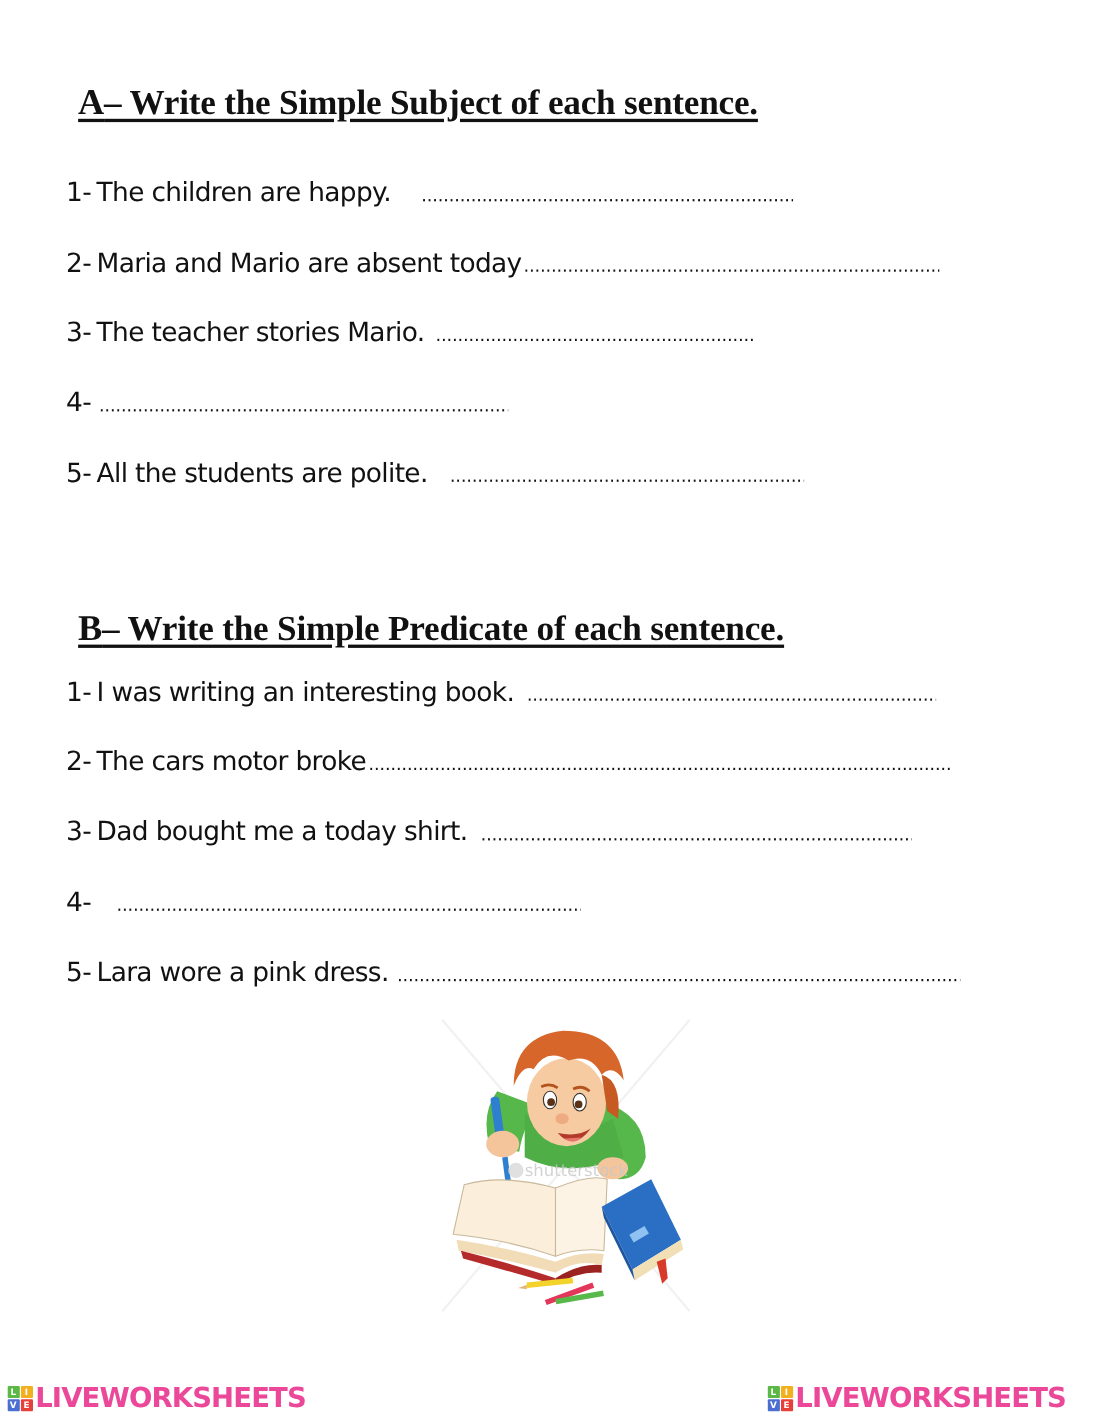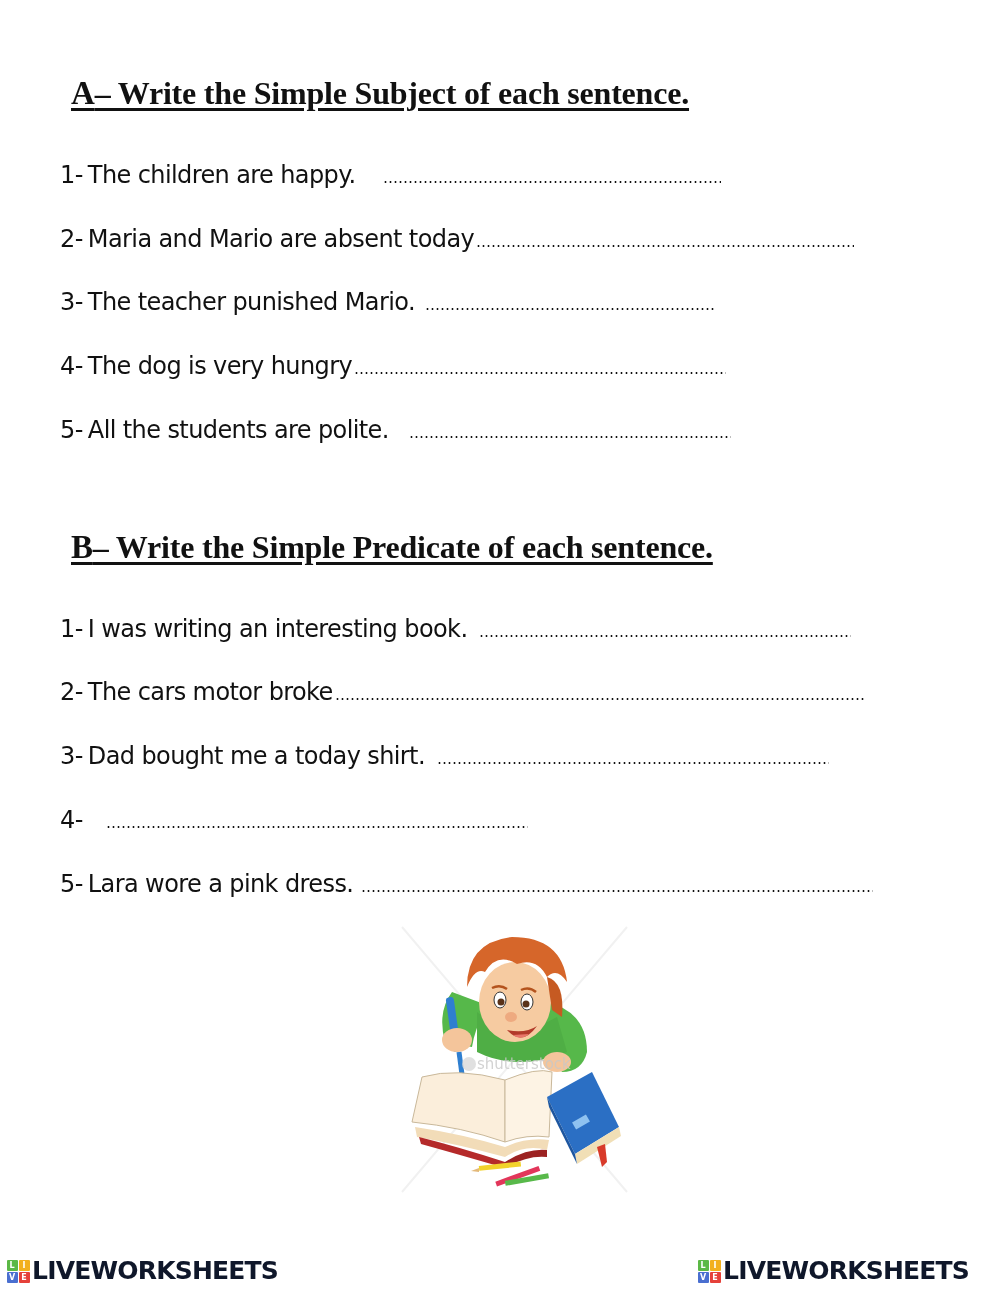--- a/index.html
+++ b/index.html
@@ -108,21 +108,21 @@
     font-size: 8px;
     color: #ffffff;
     border-radius: 1px;
     margin: 0.5px;
   }
   .logo-text {
     font-family: "DejaVu Sans", sans-serif;
     font-weight: bold;
     font-size: 25px;
     letter-spacing: -0.8px;
-    color: #0f172a;
+    color: #ec4899;
     line-height: 28px;
   }
 </style>
 </head>
 <body>
 
 <div class="page">
 
   <h2 class="heading" style="top:64px;"><span class="letter">A</span><span>– Write the Simple Subject of each sentence.</span></h2>
 
@@ -134,41 +134,41 @@
   </div>
 
   <div class="item" style="top:220px;">
     <span class="item-text">2-</span>&nbsp;<span class="item-text">Maria and Mario are absent today</span>
     <span class="blank" style="margin-left:2px;width:378px;">
         <span class="dots"></span>
       </span>
   </div>
 
   <div class="item" style="top:283px;">
-    <span class="item-text">3-</span>&nbsp;<span class="item-text">The teacher punished Mario.</span>
+    <span class="item-text">3-</span>&nbsp;<span class="item-text">The teacher stories Mario.</span>
     <span class="blank" style="margin-left:10px;width:290px;">
         <span class="dots"></span>
       </span>
   </div>
 
   <div class="item" style="top:347px;">
-    <span class="item-text">4-</span>&nbsp;<span class="item-text">The dog is very hungry</span>
+    <span class="item-text">4-</span>&nbsp;
     <span class="blank" style="margin-left:2px;width:372px;">
         <span class="dots"></span>
       </span>
   </div>
 
   <div class="item" style="top:411px;">
     <span class="item-text">5-</span>&nbsp;<span class="item-text">All the students are polite.</span>
     <span class="blank" style="margin-left:20px;width:322px;">
         <span class="dots"></span>
       </span>
   </div>
 
-  <h2 class="heading" style="top:518px;"><span class="letter">B</span><span>– Write the Simple Predicate of each sentence.</span></h2>
+  <h2 class="heading" style="top:542px;"><span class="letter">B</span><span>– Write the Simple Predicate of each sentence.</span></h2>
 
   <div class="item" style="top:610px;">
     <span class="item-text">1-</span>&nbsp;<span class="item-text">I was writing an interesting book.</span>
     <span class="blank" style="margin-left:12px;width:372px;">
         <span class="dots"></span>
       </span>
   </div>
 
   <div class="item" style="top:673px;">
     <span class="item-text">2-</span>&nbsp;<span class="item-text">The cars motor broke</span>

